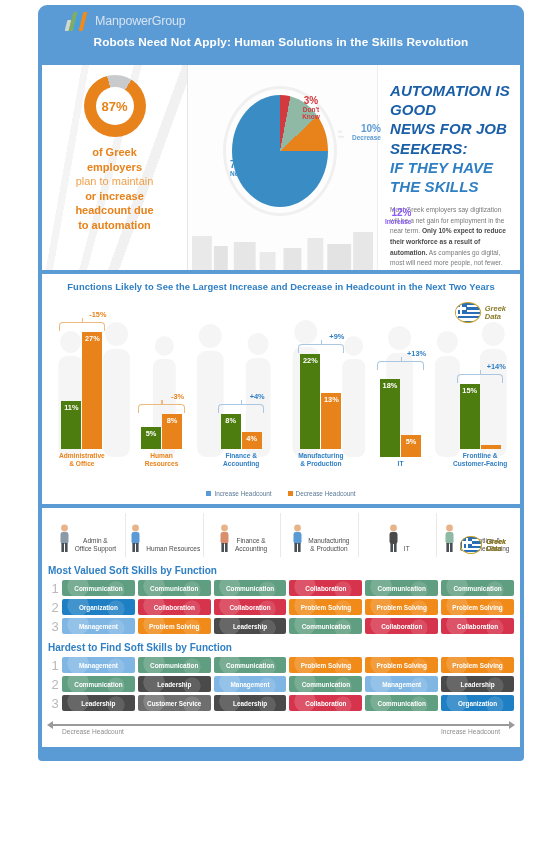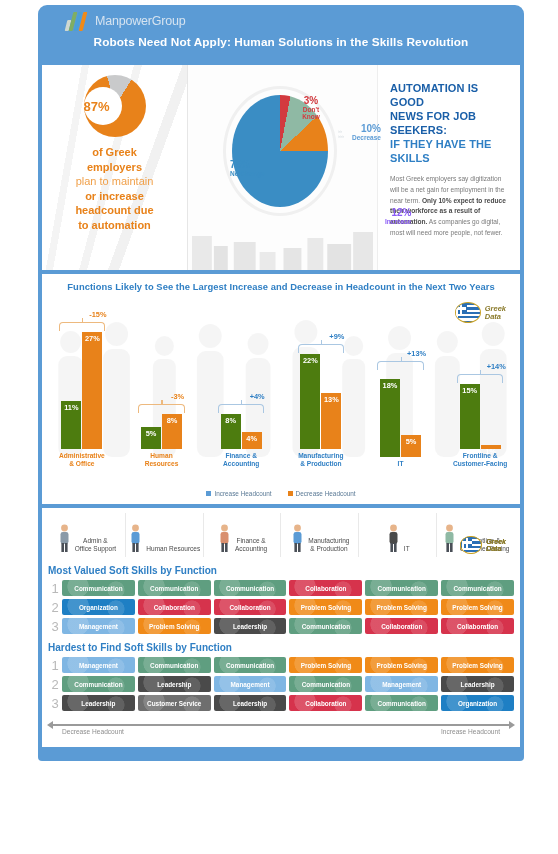--- a/index.html
+++ b/index.html
@@ -50,21 +50,21 @@
     background:
       linear-gradient(105deg, rgba(255,255,255,0) 0 46%, #f3f3f3 46% 50%, rgba(255,255,255,0) 50%),
       linear-gradient(110deg, rgba(255,255,255,0) 0 64%, #f1f1f1 64% 69%, rgba(255,255,255,0) 69%),
       linear-gradient(100deg, rgba(255,255,255,0) 0 22%, #f4f4f4 22% 26%, rgba(255,255,255,0) 26%),
       #ffffff;
     display:flex; flex-direction:column; align-items:center; padding-top:10px;
   }
   .donut {
     width:62px; height:62px; border-radius:50%;
     background:conic-gradient(from 32deg, #e8821a 0 87%, #c9cacb 87% 100%);
-    display:flex; align-items:center; 
+    display:flex; align-items:center; justify-content:center;
     position:relative;
   }
   .donut::after {
     content:""; position:absolute; width:38px; height:38px; border-radius:50%; background:#ffffff;
   }
   .donut span { position:relative; z-index:2; font-size:13px; font-weight:bold; color:#e8821a; }
   .p1-left-cap {
     margin-top:8px; text-align:center; line-height:1.32; padding:0 6px;
   }
   .p1-left-cap div { font-size:11px; color:#e8821a; font-weight:bold; }
@@ -92,21 +92,21 @@
   .pie-lbl .v { font-weight:bold; font-size:10px; }
   .pie-lbl .t { font-size:6.5px; font-weight:bold; }
   .lbl-dk { top:0px; left:62px; text-align:center; color:#d33a3f; }
   .lbl-dec { top:28px; left:120px; color:#5b9bd5; }
   .lbl-nc { top:64px; left:-2px; color:#3a8dc4; text-align:left; }
   .lbl-inc { top:112px; left:132px; color:#8b5cf6;margin-left:21px; }
   .dec-ticks { position:absolute; top:34px; left:106px; color:#cfd6db; font-size:6px; line-height:0.9; }
   .skyline { position:absolute; bottom:0; left:0; width:100%; height:52px; opacity:.55; }
 
   .p1-right { flex:1; padding:16px 10px 8px 12px; border-left:1px solid #eee; }
-  .p1-right h3 { font-size:11px; line-height:1.28; color:#1a5fa8; font-weight:bold; letter-spacing:0.1px; }
+  .p1-right h3 { font-size:15px; line-height:1.28; color:#1a5fa8; font-weight:bold; letter-spacing:0.1px;font-style:italic; }
   .p1-right h3 .lite { color:#2f7fc4; font-weight:bold; }
   .p1-right p { margin-top:9px; font-size:6.6px; line-height:1.62; color:#7a7a7a; }
   .p1-right p b { color:#4a4a4a; }
 
   
   .p2 { margin-top:4px; height:230px; position:relative; overflow:hidden; }
   .p2-title { text-align:center; font-size:9.4px; font-weight:bold; color:#2f7fc4; padding-top:7px; letter-spacing:0.05px; }
   .crowd { position:absolute; left:0; top:38px; width:100%; height:145px; opacity:.5; }
   .greek-badge { position:absolute; right:14px; top:28px; display:flex; align-items:center; gap:4px; }
   .gflag {

